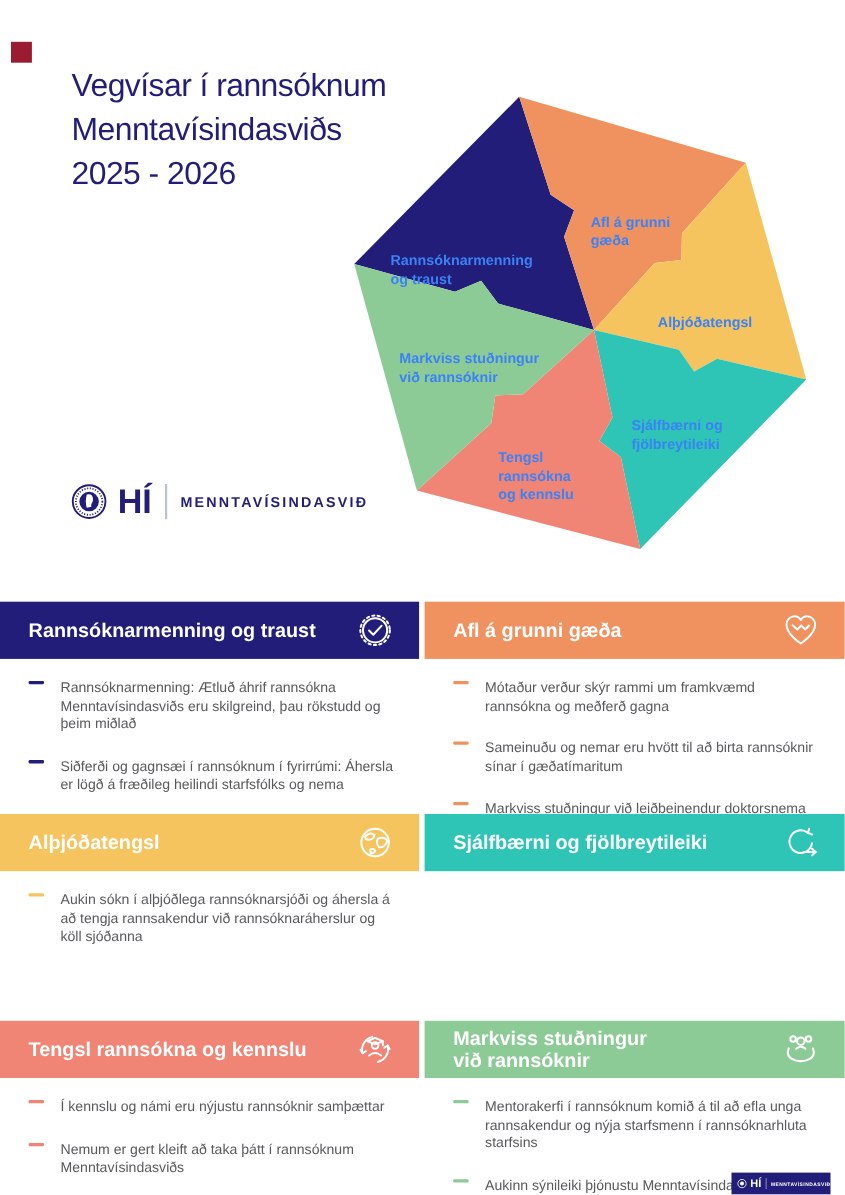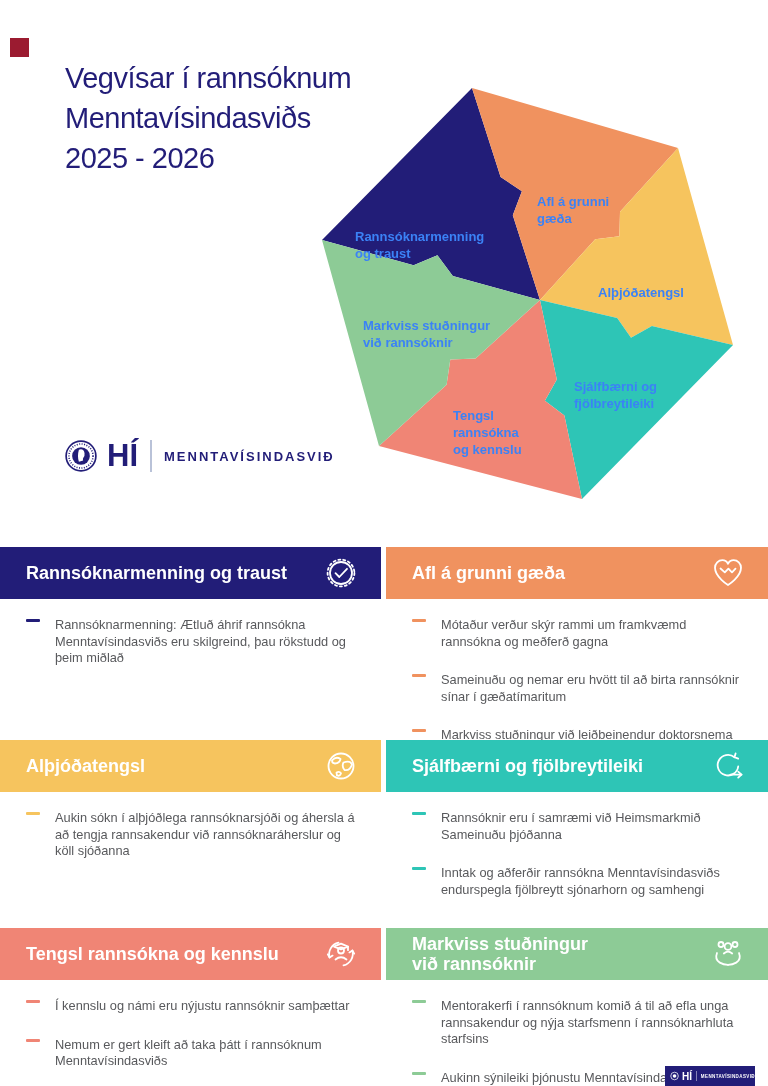--- a/index.html
+++ b/index.html
@@ -106,20 +106,24 @@
           <polyline points="14.5,20.2 18.3,24 26,15.8"></polyline>
         </g>
           </svg>
       </span>
     </div>
     <div class="sec-body">
       <div class="bullet">
           <span class="dash" style="background-color: rgb(34, 29, 120);"></span>
           <p>Rannsóknarmenning: Ætluð áhrif rannsókna Menntavísindasviðs eru skilgreind, þau rökstudd og þeim miðlað</p>
         </div>
+      <div class="bullet">
+          <span class="dash" style="background-color: rgb(34, 29, 120);"></span>
+          <p>Siðferði og gagnsæi í rannsóknum í fyrirrúmi: Áhersla er lögð á fræðileg heilindi starfsfólks og nema</p>
+        </div>
     </div>
   </div>
 
   <div class="section">
     <div class="sec-header" style="background-color: rgb(240, 146, 95);">
       <div class="sec-title">Afl á grunni gæða</div>
       <span class="sec-icon">
         <svg viewBox="0 0 40 40">
             <g class="icon-stroke">
           <path d="M20,32 C20,32 7,24 7,14.8 C7,10.4 10.4,7.2 14.4,7.2 C17,7.2 19,8.8 20,10.8 C21,8.8 23,7.2 25.6,7.2 C29.6,7.2 33,10.4 33,14.8 C33,24 20,32 20,32 Z"></path>
@@ -172,30 +176,20 @@
       <span class="sec-icon">
         <svg viewBox="0 0 40 40">
             <g class="icon-stroke">
           <path d="M26.5,11.2 A10.3,10.3 0 1 0 30.2,20.5"></path>
           <polyline points="27.6,7.4 26.5,11.2 30.2,12.6"></polyline>
           <line x1="22.5" y1="28.6" x2="33.5" y2="28.6"></line>
           <polyline points="30.2,25.6 33.5,28.6 30.2,31.6"></polyline>
         </g>
           </svg>
       </span>
-    </div>
-    <div class="sec-body">
-      <div class="bullet">
-          <span class="dash" style="background-color: rgb(46, 197, 182);"></span>
-          <p>Rannsóknir eru í samræmi við Heimsmarkmið Sameinuðu þjóðanna</p>
-        </div>
-      <div class="bullet">
-          <span class="dash" style="background-color: rgb(46, 197, 182);"></span>
-          <p>Inntak og aðferðir rannsókna Menntavísindasviðs endurspegla fjölbreytt sjónarhorn og samhengi</p>
-        </div>
     </div>
   </div>
 
   <div class="section">
     <div class="sec-header" style="background-color: rgb(240, 133, 117);">
       <div class="sec-title">Tengsl rannsókna og kennslu</div>
       <span class="sec-icon">
         <svg viewBox="0 0 40 40">
             <g class="icon-stroke">
           <circle cx="20" cy="16.5" r="3"></circle>

